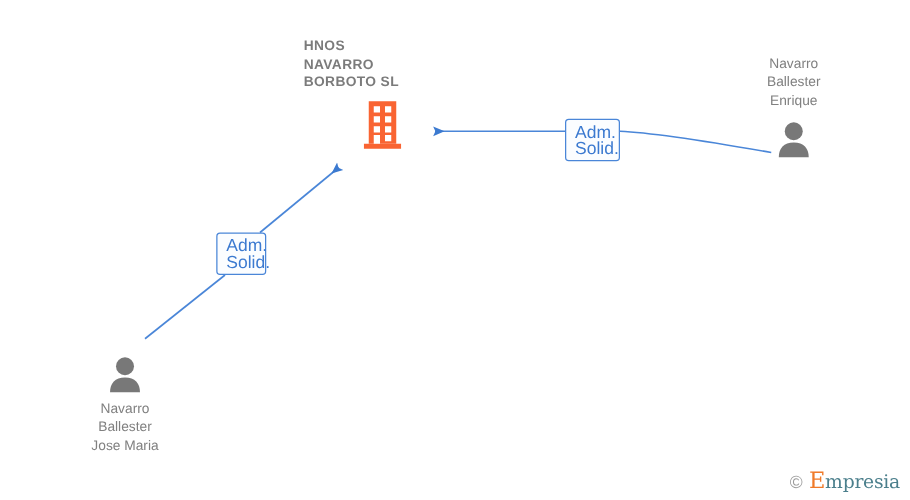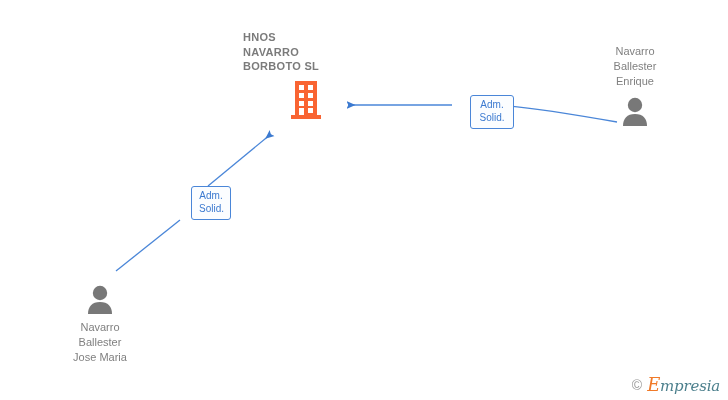--- a/index.html
+++ b/index.html
@@ -73,46 +73,44 @@
 
   
   .edge-label {
     position: absolute;
     box-sizing: border-box;
     border: 1px solid #4a86d8;
     border-radius: 3px;
     background: #fbfdff;
     padding: 3px 7px 4px 7px;
     text-align: center;
-    font-size: 10px;
+    font-size: 14px;
     color: #3c7ad0;
     line-height: 12.5px;
     white-space: pre-line;
-    margin-left: 18px;
   }
   .edge-label.lbl-right { left: 452px; top: 95px; width: 44px; }
   .edge-label.lbl-left  { left: 173px; top: 186px; width: 40px; }
 
   
   .watermark {
     position: absolute;
     right: 8px;
     bottom: 6px;
     display: flex;
     align-items: center;
     gap: 5px;
   }
   .wm-c {
     font-size: 14px;
     color: #9a9a9a;
     line-height: 1;
   }
   .wm-text {
     font-family: "DejaVu Serif", serif;
-    font-style: italic;
     font-size: 15px;
     color: #4b7f8c;
     line-height: 1;
     letter-spacing: -0.2px;
   }
   .wm-text .wm-e {
     color: #f07a29;
     font-size: 18px;
   }
 </style>

